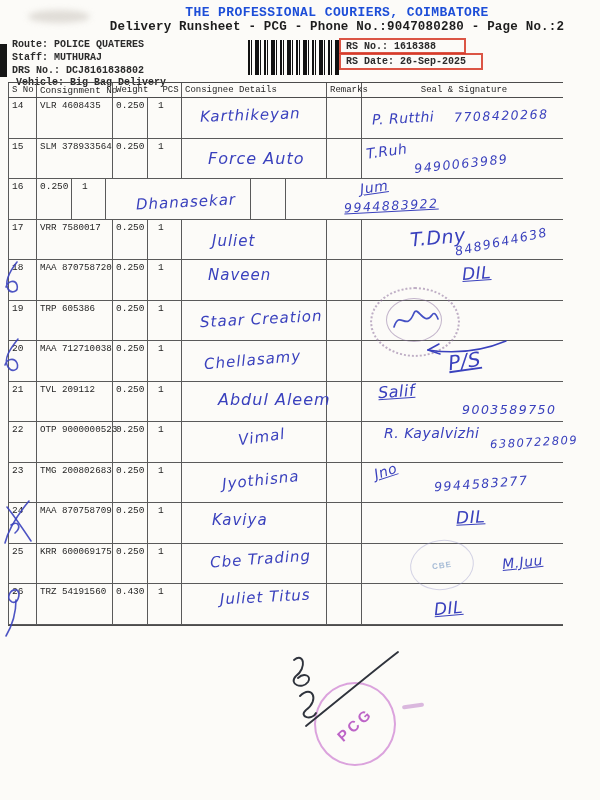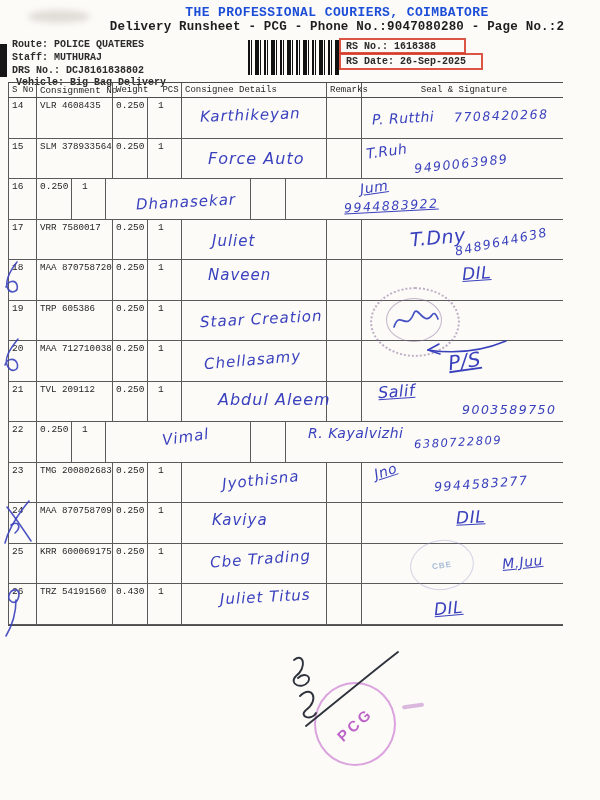--- a/index.html
+++ b/index.html
@@ -259,20 +259,21 @@
       </div>
       <div class="td c-remarks"></div>
       <div class="td c-seal">
         <span class="hand sig">Salif</span>
         <span class="hand phone">9003589750</span>
       </div>
     </div>
 
     <div class="trow">
       <div class="td c-sno first">22</div>
+      <div class="td c-cons">OTP 9000000523</div>
       <div class="td c-wt">0.250</div>
       <div class="td c-pcs">1</div>
       <div class="td c-consignee">
         <span class="hand consignee-hand">Vimal</span>
       </div>
       <div class="td c-remarks"></div>
       <div class="td c-seal">
         <span class="hand sig">R. Kayalvizhi</span>
         <span class="hand phone">6380722809</span>
       </div>

